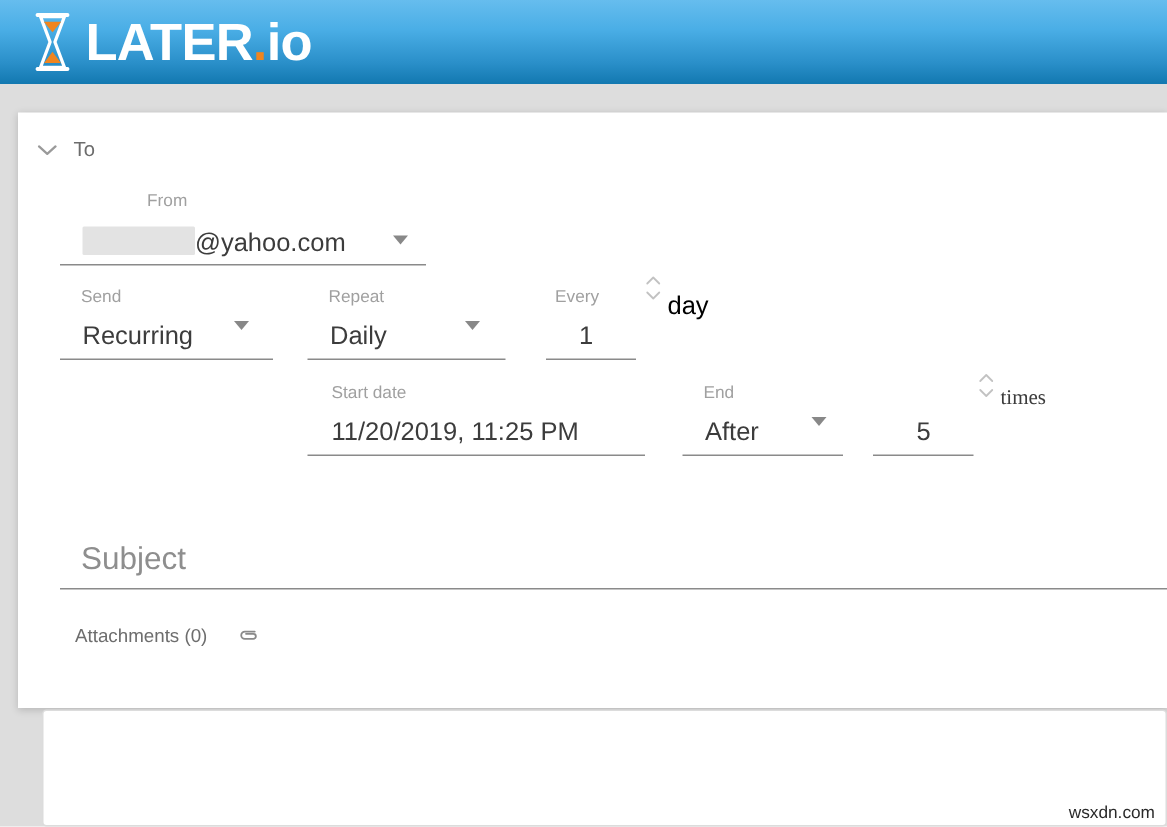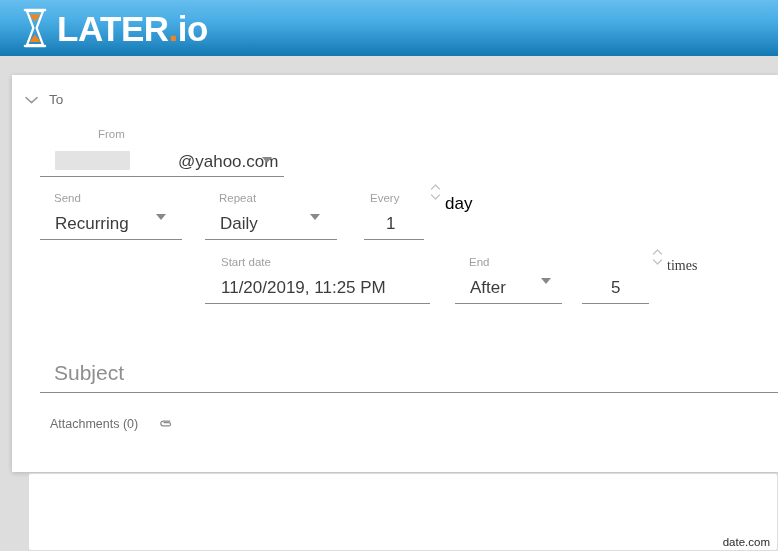--- a/index.html
+++ b/index.html
@@ -147,21 +147,20 @@
     top: 22px;
     width: 75px;
     height: 19px;
     background: #e3e3e3;
     border-radius: 1px;
   }
   #from-value {
     position: absolute;
     left: 90px;
     top: 24px;
-    padding-left: 48px;
   }
   #from-caret { right: 12px; top: 28px; }
 
   
   #send-field {
     left: 28px;
     top: 118px;
     width: 142px;
     height: 47px;
     text-align: center;
@@ -402,13 +401,13 @@
     <span id="attachments-label">Attachments (0)</span>
     <svg id="paperclip-icon" viewBox="0 0 16 16">
       <path d="M12.6 5.4 L5.6 5.4 A2.6 2.6 0 0 0 5.6 10.6 L11.6 10.6 A1.8 1.8 0 0 0 11.6 7.0 L6.4 7.0" fill="none" stroke="#8a8a8a" stroke-width="1.3" stroke-linecap="round" stroke-linejoin="round"></path>
     </svg>
   </div>
 
   <div id="body-editor"></div>
 
 </div>
 
-<div id="watermark">date.com</div>
+<div id="watermark">wsxdn.com</div>
 
 </body></html>

